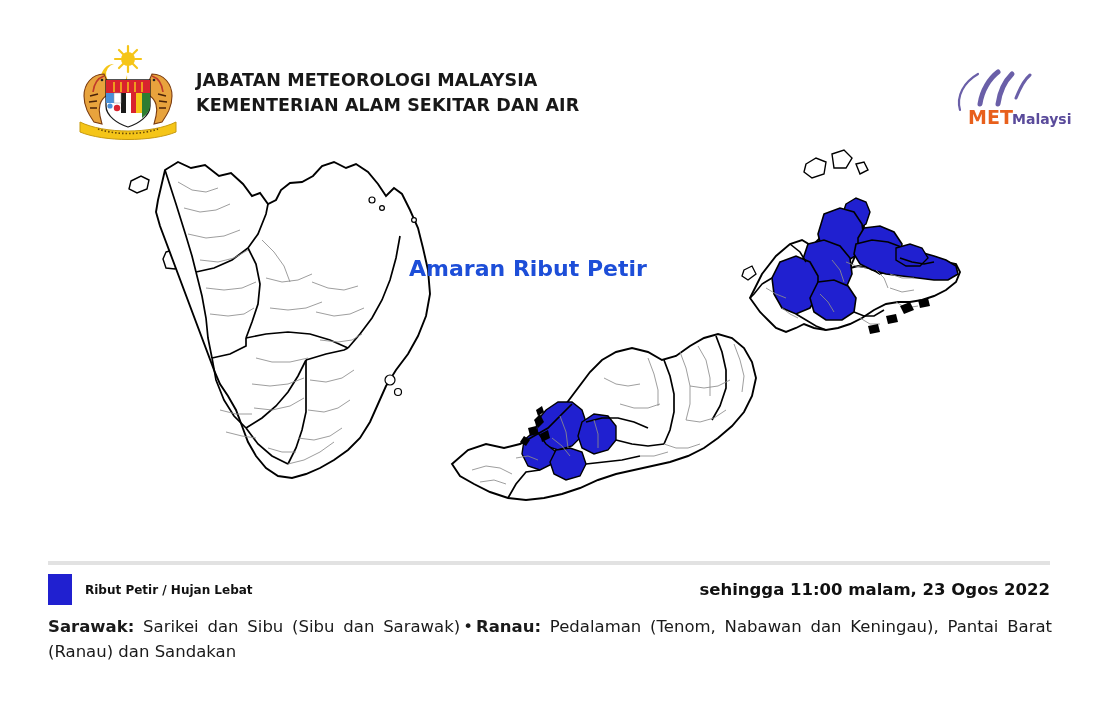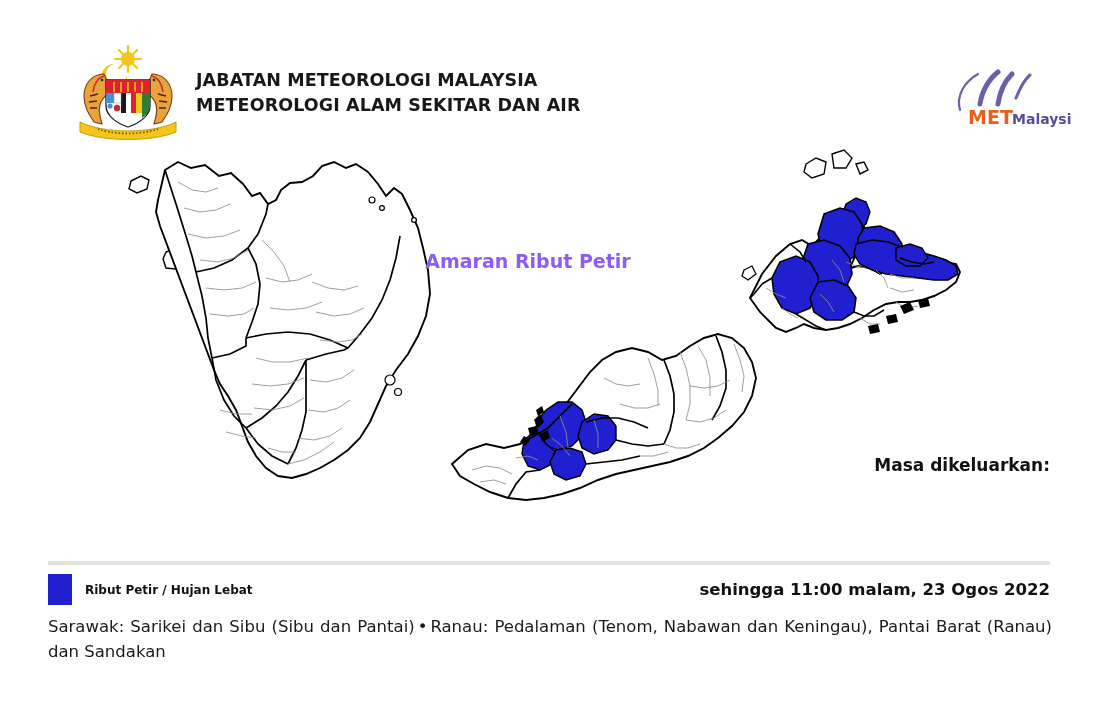--- a/index.html
+++ b/index.html
@@ -50,26 +50,26 @@
   .map-area {
     position: absolute;
     left: 0; top: 148px;
     width: 1100px;
     height: 400px;
   }
   .map-svg { display: block; }
 
   .map-title {
     position: absolute;
-    left: 0; top: 102px;
+    left: 0; top: 108px;
     width: 1056px;
     text-align: center;
-    font-size: 19px;
+    font-size: 22px;
     font-weight: bold;
-    color: #8b5cf6;
+    color: #1d4ed8;
     pointer-events: none;
   }
 
   .issued-block {
     position: absolute;
     right: 50px;
     top: 305px;
     text-align: right;
     line-height: 1.45;
   }
@@ -130,21 +130,21 @@
   
   .description {
     position: absolute;
     left: 48px; top: 614px;
     width: 1004px;
     font-size: 16.5px;
     line-height: 1.52;
     color: #1a1a1a;
     text-align: justify;
   }
-  .description b { font-weight: normal; }
+  .description b { font-weight: bold; }
   .desc-sep { padding: 0 3px; }
 </style>
 </head>
 <body>
 
 <div class="header">
 
   <svg class="crest" viewBox="0 0 128 96">
 
     <g fill="#f5c518">
@@ -201,21 +201,21 @@
     </g>
 
     <g>
       <path d="M16 78 C40 90 88 90 112 78 L112 88 C88 98 40 98 16 88 Z" fill="#f5c518" stroke="#c79a10" stroke-width="1"></path>
       <path d="M34 85 C52 91 76 91 94 85" stroke="#6b4a06" stroke-width="1.6" fill="none" stroke-dasharray="1.5 2"></path>
     </g>
   </svg>
 
   <div class="header-titles">
     <div class="header-line">JABATAN METEOROLOGI MALAYSIA</div>
-    <div class="header-line">METEOROLOGI ALAM SEKITAR DAN AIR</div>
+    <div class="header-line">KEMENTERIAN ALAM SEKITAR DAN AIR</div>
   </div>
 
   <svg class="met-logo" viewBox="0 0 126 72">
     <g fill="none" stroke="#6a5fa8" stroke-linecap="round">
       <path d="M14 52 C10 38 18 24 32 16" stroke-width="2.2"></path>
       <path d="M34 46 C36 32 44 20 52 14" stroke-width="5"></path>
       <path d="M52 46 C54 32 60 22 66 16" stroke-width="5"></path>
       <path d="M70 40 C74 30 78 22 84 17" stroke-width="3"></path>
     </g>
     <text x="22" y="66" font-family="DejaVu Sans, Liberation Sans, sans-serif" font-size="19" font-weight="bold" fill="#e8601c">MET</text>
@@ -423,31 +423,30 @@
         <path d="M918 152 L928 150 L930 158 L920 160 Z"></path>
         <path d="M886 168 L896 166 L898 174 L888 176 Z"></path>
         <path d="M868 178 L878 176 L880 184 L870 186 Z"></path>
       </g>
     </g>
   </svg>
 
   <div class="map-title">Amaran Ribut Petir</div>
 
   <div class="issued-block">
-    <span class="issued-label">Masa dikeluarkan:</span>
   </div>
 </div>
 
 <div class="divider"></div>
 
 <div class="legend-row">
   <div class="legend-left">
     <span class="legend-swatch"></span>
     <span class="legend-label">Ribut Petir / Hujan Lebat</span>
   </div>
   <div class="legend-right">sehingga 11:00 malam, 23 Ogos 2022</div>
 </div>
 
 <div class="description">
   <b>Sarawak:</b>
-  <span>Sarikei dan Sibu (Sibu dan Pantai)</span><span class="desc-sep">•</span><b>Ranau:</b>
+  <span>Sarikei dan Sibu (Sibu dan Sarawak)</span><span class="desc-sep">•</span><b>Ranau:</b>
   <span>Pedalaman (Tenom, Nabawan dan Keningau), Pantai Barat (Ranau) dan Sandakan</span>
 </div>
 
 </body></html>

